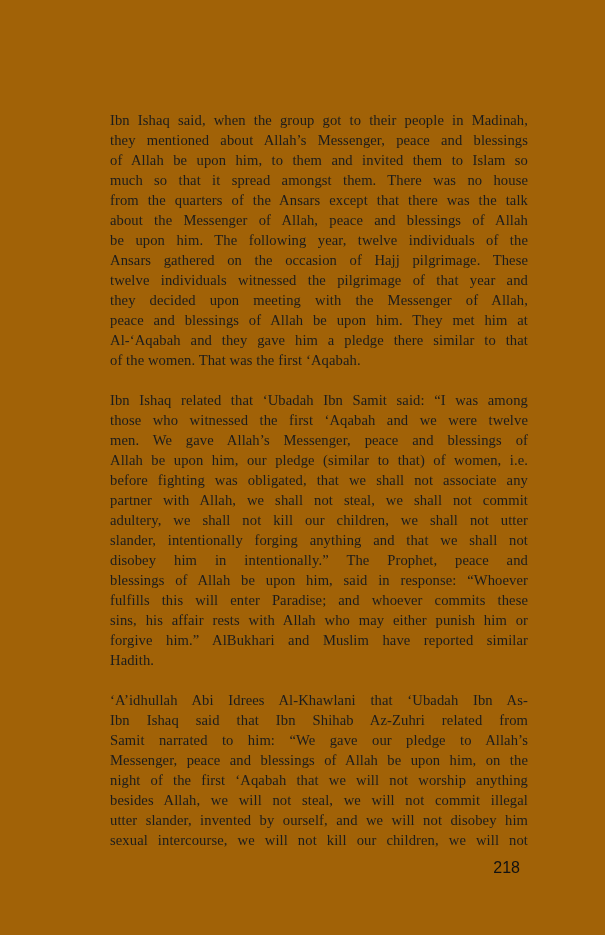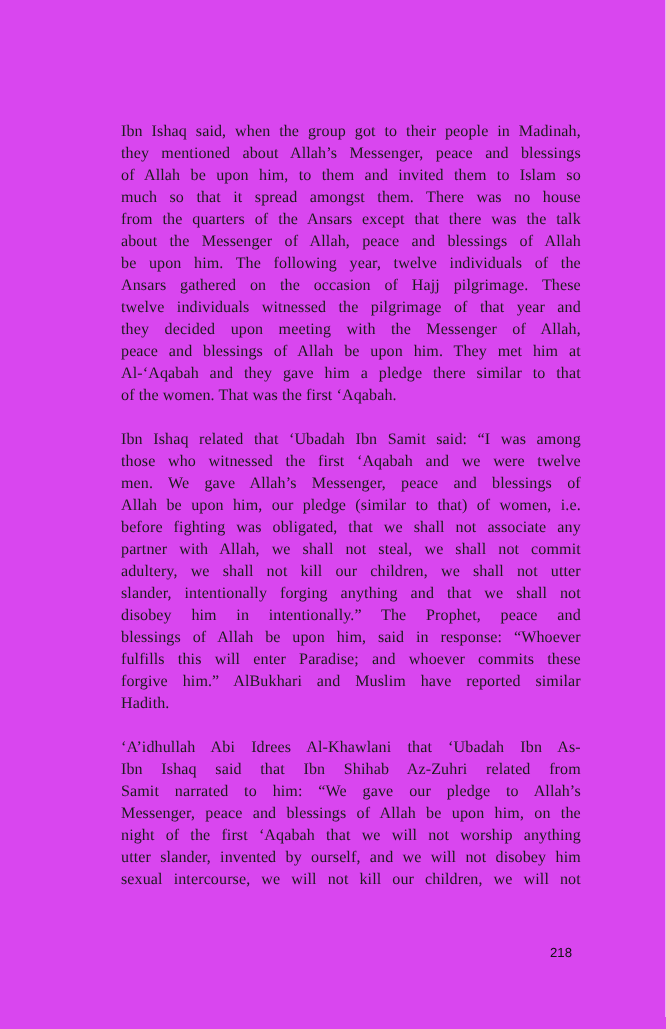--- a/index.html
+++ b/index.html
@@ -4,21 +4,21 @@
 <style>
   html, body {
     margin: 0;
     padding: 0;
     background: #ffffff;
   }
   .page {
     position: relative;
     width: 605px;
     height: 935px;
-    background: #d946ef;
+    background: #a16207;
     overflow: hidden;
     font-family: "Liberation Serif", "DejaVu Serif", serif;
   }
   .text-block {
     position: absolute;
     left: 110px;
     top: 110px;
     width: 418px;
     color: #1c1c1c;
     font-size: 14.6px;
@@ -33,21 +33,21 @@
     text-align-last: justify;
   }
   .line.last {
     text-align-last: left;
   }
   .page-number {
     position: absolute;
     top: 859px;
     right: 85px;
     font-family: "Liberation Sans", "DejaVu Sans", sans-serif;
-    font-size: 12px;
+    font-size: 16px;
     color: #111111;
   }
 </style>
 </head>
 <body>
 
 <div class="page">
   <div class="text-block">
 
     <div class="paragraph">
@@ -71,30 +71,32 @@
       <div class="line">those who witnessed the first ‘Aqabah and we were twelve</div>
       <div class="line">men. We gave Allah’s Messenger, peace and blessings of</div>
       <div class="line">Allah be upon him, our pledge (similar to that) of women, i.e.</div>
       <div class="line">before fighting was obligated, that we shall not associate any</div>
       <div class="line">partner with Allah, we shall not steal, we shall not commit</div>
       <div class="line">adultery, we shall not kill our children, we shall not utter</div>
       <div class="line">slander, intentionally forging anything and that we shall not</div>
       <div class="line">disobey him in intentionally.” The Prophet, peace and</div>
       <div class="line">blessings of Allah be upon him, said in response: “Whoever</div>
       <div class="line">fulfills this will enter Paradise; and whoever commits these</div>
+      <div class="line">sins, his affair rests with Allah who may either punish him or</div>
       <div class="line">forgive him.” AlBukhari and Muslim have reported similar</div>
       <div class="line last">Hadith.</div>
     </div>
 
     <div class="paragraph">
       <div class="line">‘A’idhullah Abi Idrees Al-Khawlani that ‘Ubadah Ibn As-</div>
       <div class="line">Ibn Ishaq said that Ibn Shihab Az-Zuhri related from</div>
       <div class="line">Samit narrated to him: “We gave our pledge to Allah’s</div>
       <div class="line">Messenger, peace and blessings of Allah be upon him, on the</div>
       <div class="line">night of the first ‘Aqabah that we will not worship anything</div>
+      <div class="line">besides Allah, we will not steal, we will not commit illegal</div>
       <div class="line">utter slander, invented by ourself, and we will not disobey him</div>
       <div class="line">sexual intercourse, we will not kill our children, we will not</div>
     </div>
 
   </div>
 
   <div class="page-number">218</div>
 </div>
 
 </body></html>

